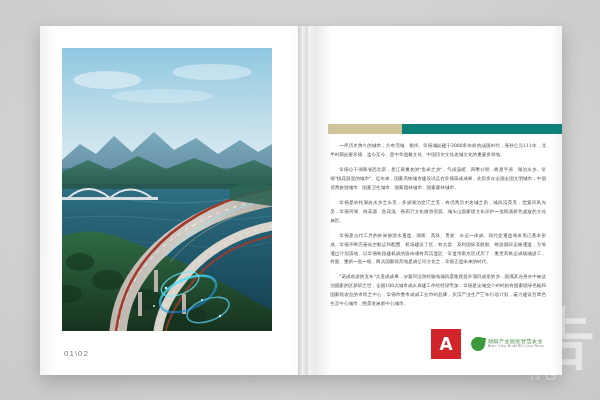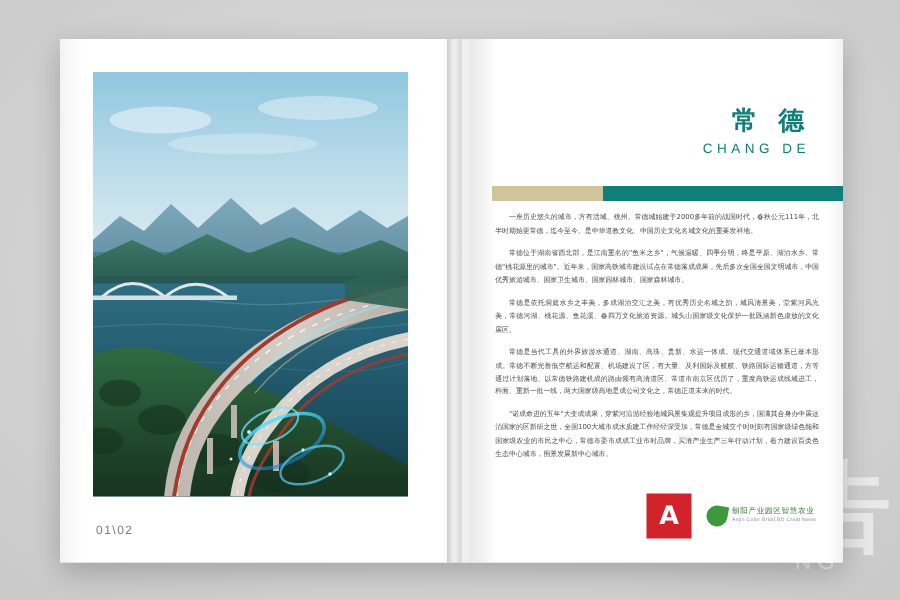--- a/index.html
+++ b/index.html
@@ -330,24 +330,20 @@
 
         <path d="M168 140 Q188 130 210 138 L210 158 L168 152 Z" fill="#2d6354" opacity="0.9"></path>
       </svg>
     </div>
 
     <div class="folio">01\02</div>
   </div>
 
   <div class="page page-right">
 
-    <div class="title-block">
-      <div class="title-cn">常 德</div>
-      <div class="title-en">CHANG DE</div>
-    </div>
 
     <div class="rule-wrap">
       <div class="rule-tan"></div>
       <div class="rule-teal"></div>
     </div>
 
     <div class="body-text">
       <p>一座历史悠久的城市，方有活城、桃州。常德城始建于2000多年前的战国时代，春秋公元111年，北半时期始更常德，迄今至今。是中华道教文化、中国历史文化名城文化的重要发祥地。</p>
       <p>常德位于湖南省西北部，是江南重名的"鱼米之乡"，气候温暖、四季分明，终是平原、湖泊水乡。常德"桃花源里的城市"。近年来，国家高铁城市建设试点在常德落成成果，先后多次全国全国文明城市，中国优秀旅游城市、国家卫生城市、国家园林城市、国家森林城市。</p>
       <p>常德是依托洞庭水乡之丰美，多成湖泊交汇之美，有优秀历史名城之韵，城风清景美，堂紫河风光美，常德河湖、桃花源、鱼花溪、春四万文化旅游资源。城头山国家级文化保护一批既涵新色虚放的文化展区。</p>

